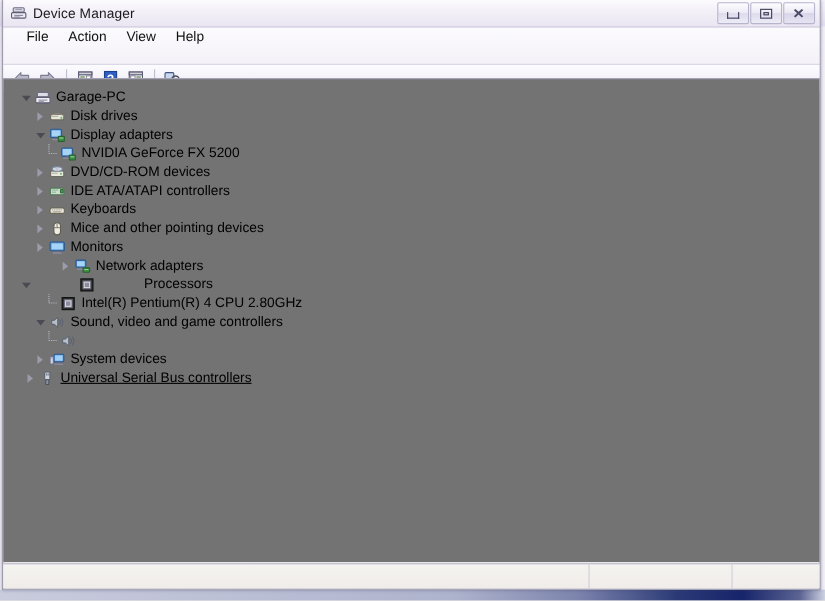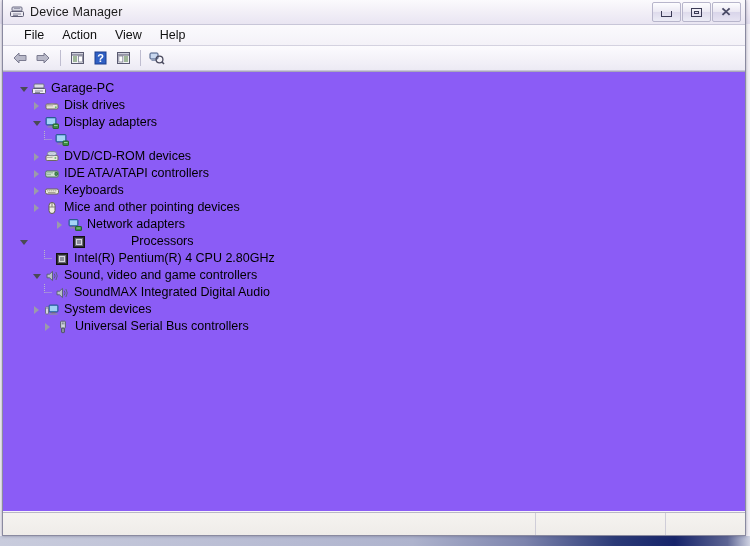--- a/index.html
+++ b/index.html
@@ -129,25 +129,24 @@
     font-size: 12px;
     line-height: 1;
     color: #4a4a66;
     font-family: "Liberation Sans", sans-serif;
     font-weight: bold;
     transform: scaleX(1.1);
   }
 
   
   .menubar {
-    height: 21px;
+    height: 34px;
     background: linear-gradient(180deg,#fbfafd 0%, #f4f2f8 100%);
     border-bottom: 1px solid #d4d2e0;
     display: flex;
-    align-items: center;
     padding-left: 12px;
     box-sizing: border-box;
   }
   .menu-item {
     font-size: 12.5px;
     color: #101010;
     padding: 1px 9px 2px 9px;
     cursor: default;
     white-space: nowrap;
   }
@@ -176,21 +175,21 @@
     margin: 0 5px;
   }
 
   
   .content {
     position: absolute;
     left: 0;
     top: 71px;
     right: 0;
     bottom: 24px;
-    background: #8b5cf6;
+    background: #737373;
     border-top: 1px solid #a9a7bb;
     overflow: hidden;
   }
   .tree {
     padding-top: 8px;
     font-size: 12.5px;
     color: #000;
   }
   .node {
     height: 17px;
@@ -404,20 +403,21 @@
             <div class="icon-wrap">
               <svg width="16" height="16" viewBox="0 0 16 16">
                 <rect x="2" y="2.5" width="10" height="7.5" rx="1" fill="#4f8fd6" stroke="#2d5a8e"></rect>
                 <rect x="3" y="3.5" width="8" height="5.5" fill="#a5d4f7"></rect>
                 <rect x="5.5" y="10" width="3" height="1.3" fill="#6b6b80"></rect>
                 <rect x="3.5" y="11.3" width="7" height="1.2" fill="#8c8ca0"></rect>
                 <rect x="9" y="9" width="5.5" height="4.5" rx="0.6" fill="#3f8f46" stroke="#25632b"></rect>
                 <rect x="10" y="10" width="3.6" height="1" fill="#8fd398"></rect>
               </svg>
             </div>
+            <div class="node-label">NVIDIA GeForce FX 5200</div>
           </div>
           <div class="node" style="padding-left: 27px;">
             <div class="twisty">
               <div class="tri-collapsed"></div>
             </div>
             <div class="icon-wrap">
               <svg width="16" height="16" viewBox="0 0 16 16">
                 <rect x="2" y="6.5" width="12" height="5" rx="1.2" fill="#e9e7de" stroke="#6d6a5e"></rect>
                 <rect x="3" y="8" width="5.5" height="1" fill="#b6b2a4"></rect>
                 <circle cx="11.4" cy="9" r="1" fill="#70c06f"></circle>
@@ -465,20 +465,34 @@
             <div class="icon-wrap">
               <svg width="16" height="16" viewBox="0 0 16 16">
                 <rect x="5" y="2.5" width="6" height="11" rx="3" fill="#eeece3" stroke="#5f5c50"></rect>
                 <line x1="8" y1="2.8" x2="8" y2="7" stroke="#7d7a6c" stroke-width="0.9"></line>
                 <line x1="5.2" y1="7" x2="10.8" y2="7" stroke="#7d7a6c" stroke-width="0.9"></line>
                 <rect x="7.4" y="3.4" width="1.2" height="2.4" rx="0.5" fill="#b4b0a0"></rect>
               </svg>
             </div>
             <div class="node-label">Mice and other pointing devices</div>
           </div>
+          <div class="node" style="padding-left: 27px;">
+            <div class="twisty">
+              <div class="tri-collapsed"></div>
+            </div>
+            <div class="icon-wrap">
+              <svg width="16" height="16" viewBox="0 0 16 16">
+                <rect x="1.5" y="3" width="13" height="8" rx="1" fill="#4f8fd6" stroke="#2d5a8e"></rect>
+                <rect x="2.8" y="4.2" width="10.4" height="5.6" fill="#a5d4f7"></rect>
+                <rect x="6.2" y="11" width="3.6" height="1.4" fill="#6b6b80"></rect>
+                <rect x="4" y="12.4" width="8" height="1.3" rx="0.5" fill="#8c8ca0"></rect>
+              </svg>
+            </div>
+            <div class="node-label">Monitors</div>
+          </div>
           <div class="node" style="padding-left: 10px; margin-left: 40px;">
             <div class="twisty">
               <div class="tri-collapsed"></div>
             </div>
             <div class="icon-wrap">
               <svg width="16" height="16" viewBox="0 0 16 16">
                 <rect x="2" y="2.5" width="9" height="6.5" rx="1" fill="#4f8fd6" stroke="#2d5a8e"></rect>
                 <rect x="3" y="3.5" width="7" height="4.5" fill="#a5d4f7"></rect>
                 <rect x="5" y="9" width="3" height="1.2" fill="#6b6b80"></rect>
                 <rect x="3" y="10.2" width="7" height="1.2" fill="#8c8ca0"></rect>
@@ -533,39 +547,38 @@
                 <line x1="1.5" y1="0" x2="1.5" y2="8.5" stroke="#b9b9c7" stroke-width="1" stroke-dasharray="1 1"></line>
                 <line x1="1.5" y1="8.5" x2="9" y2="8.5" stroke="#b9b9c7" stroke-width="1" stroke-dasharray="1 1"></line>
               </svg></div>
             <div class="icon-wrap">
               <svg width="16" height="16" viewBox="0 0 16 16">
                 <path d="M3 6.2 L5.5 6.2 L8.5 3.4 L8.5 12.6 L5.5 9.8 L3 9.8 Z" fill="#b9bfc9" stroke="#55606f" stroke-width="0.9" stroke-linejoin="round"></path>
                 <path d="M10.2 5.6 Q12 8 10.2 10.4" fill="none" stroke="#55606f" stroke-width="0.9"></path>
                 <path d="M11.9 4 Q14.6 8 11.9 12" fill="none" stroke="#55606f" stroke-width="0.9"></path>
               </svg>
             </div>
-            <div class="node-label">SoundMAX Integrated Digital Audio</div>
           </div>
           <div class="node" style="padding-left: 27px;">
             <div class="twisty">
               <div class="tri-collapsed"></div>
             </div>
             <div class="icon-wrap">
               <svg width="16" height="16" viewBox="0 0 16 16">
                 <rect x="5" y="3" width="9" height="7" rx="1" fill="#4f8fd6" stroke="#2d5a8e"></rect>
                 <rect x="6" y="4" width="7" height="5" fill="#9fd0f5"></rect>
                 <rect x="7.5" y="10" width="4" height="1.5" fill="#6b6b80"></rect>
                 <rect x="5.5" y="11.5" width="8" height="1.2" fill="#8c8ca0"></rect>
                 <rect x="1.5" y="5" width="3" height="7" rx="0.6" fill="#d6d6e2" stroke="#70708a"></rect>
                 <rect x="2.3" y="6" width="1.4" height="0.8" fill="#7b8fae"></rect>
               </svg>
             </div>
             <div class="node-label">System devices</div>
           </div>
-          <div class="node" style="padding-left: 38px;">
+          <div class="node" style="padding-left: 18px; text-decoration: underline;">
             <div class="twisty">
               <div class="tri-collapsed"></div>
             </div>
             <div class="icon-wrap">
               <svg width="16" height="16" viewBox="0 0 16 16">
                 <rect x="5.6" y="2.2" width="4.8" height="7" rx="0.8" fill="#cfd3dc" stroke="#5b6070"></rect>
                 <rect x="6.8" y="3.4" width="1.1" height="2" fill="#7b8090"></rect>
                 <rect x="8.3" y="3.4" width="1.1" height="2" fill="#7b8090"></rect>
                 <rect x="6.6" y="9.2" width="2.8" height="4.4" rx="0.6" fill="#8d93a3" stroke="#4e5362"></rect>
               </svg>

